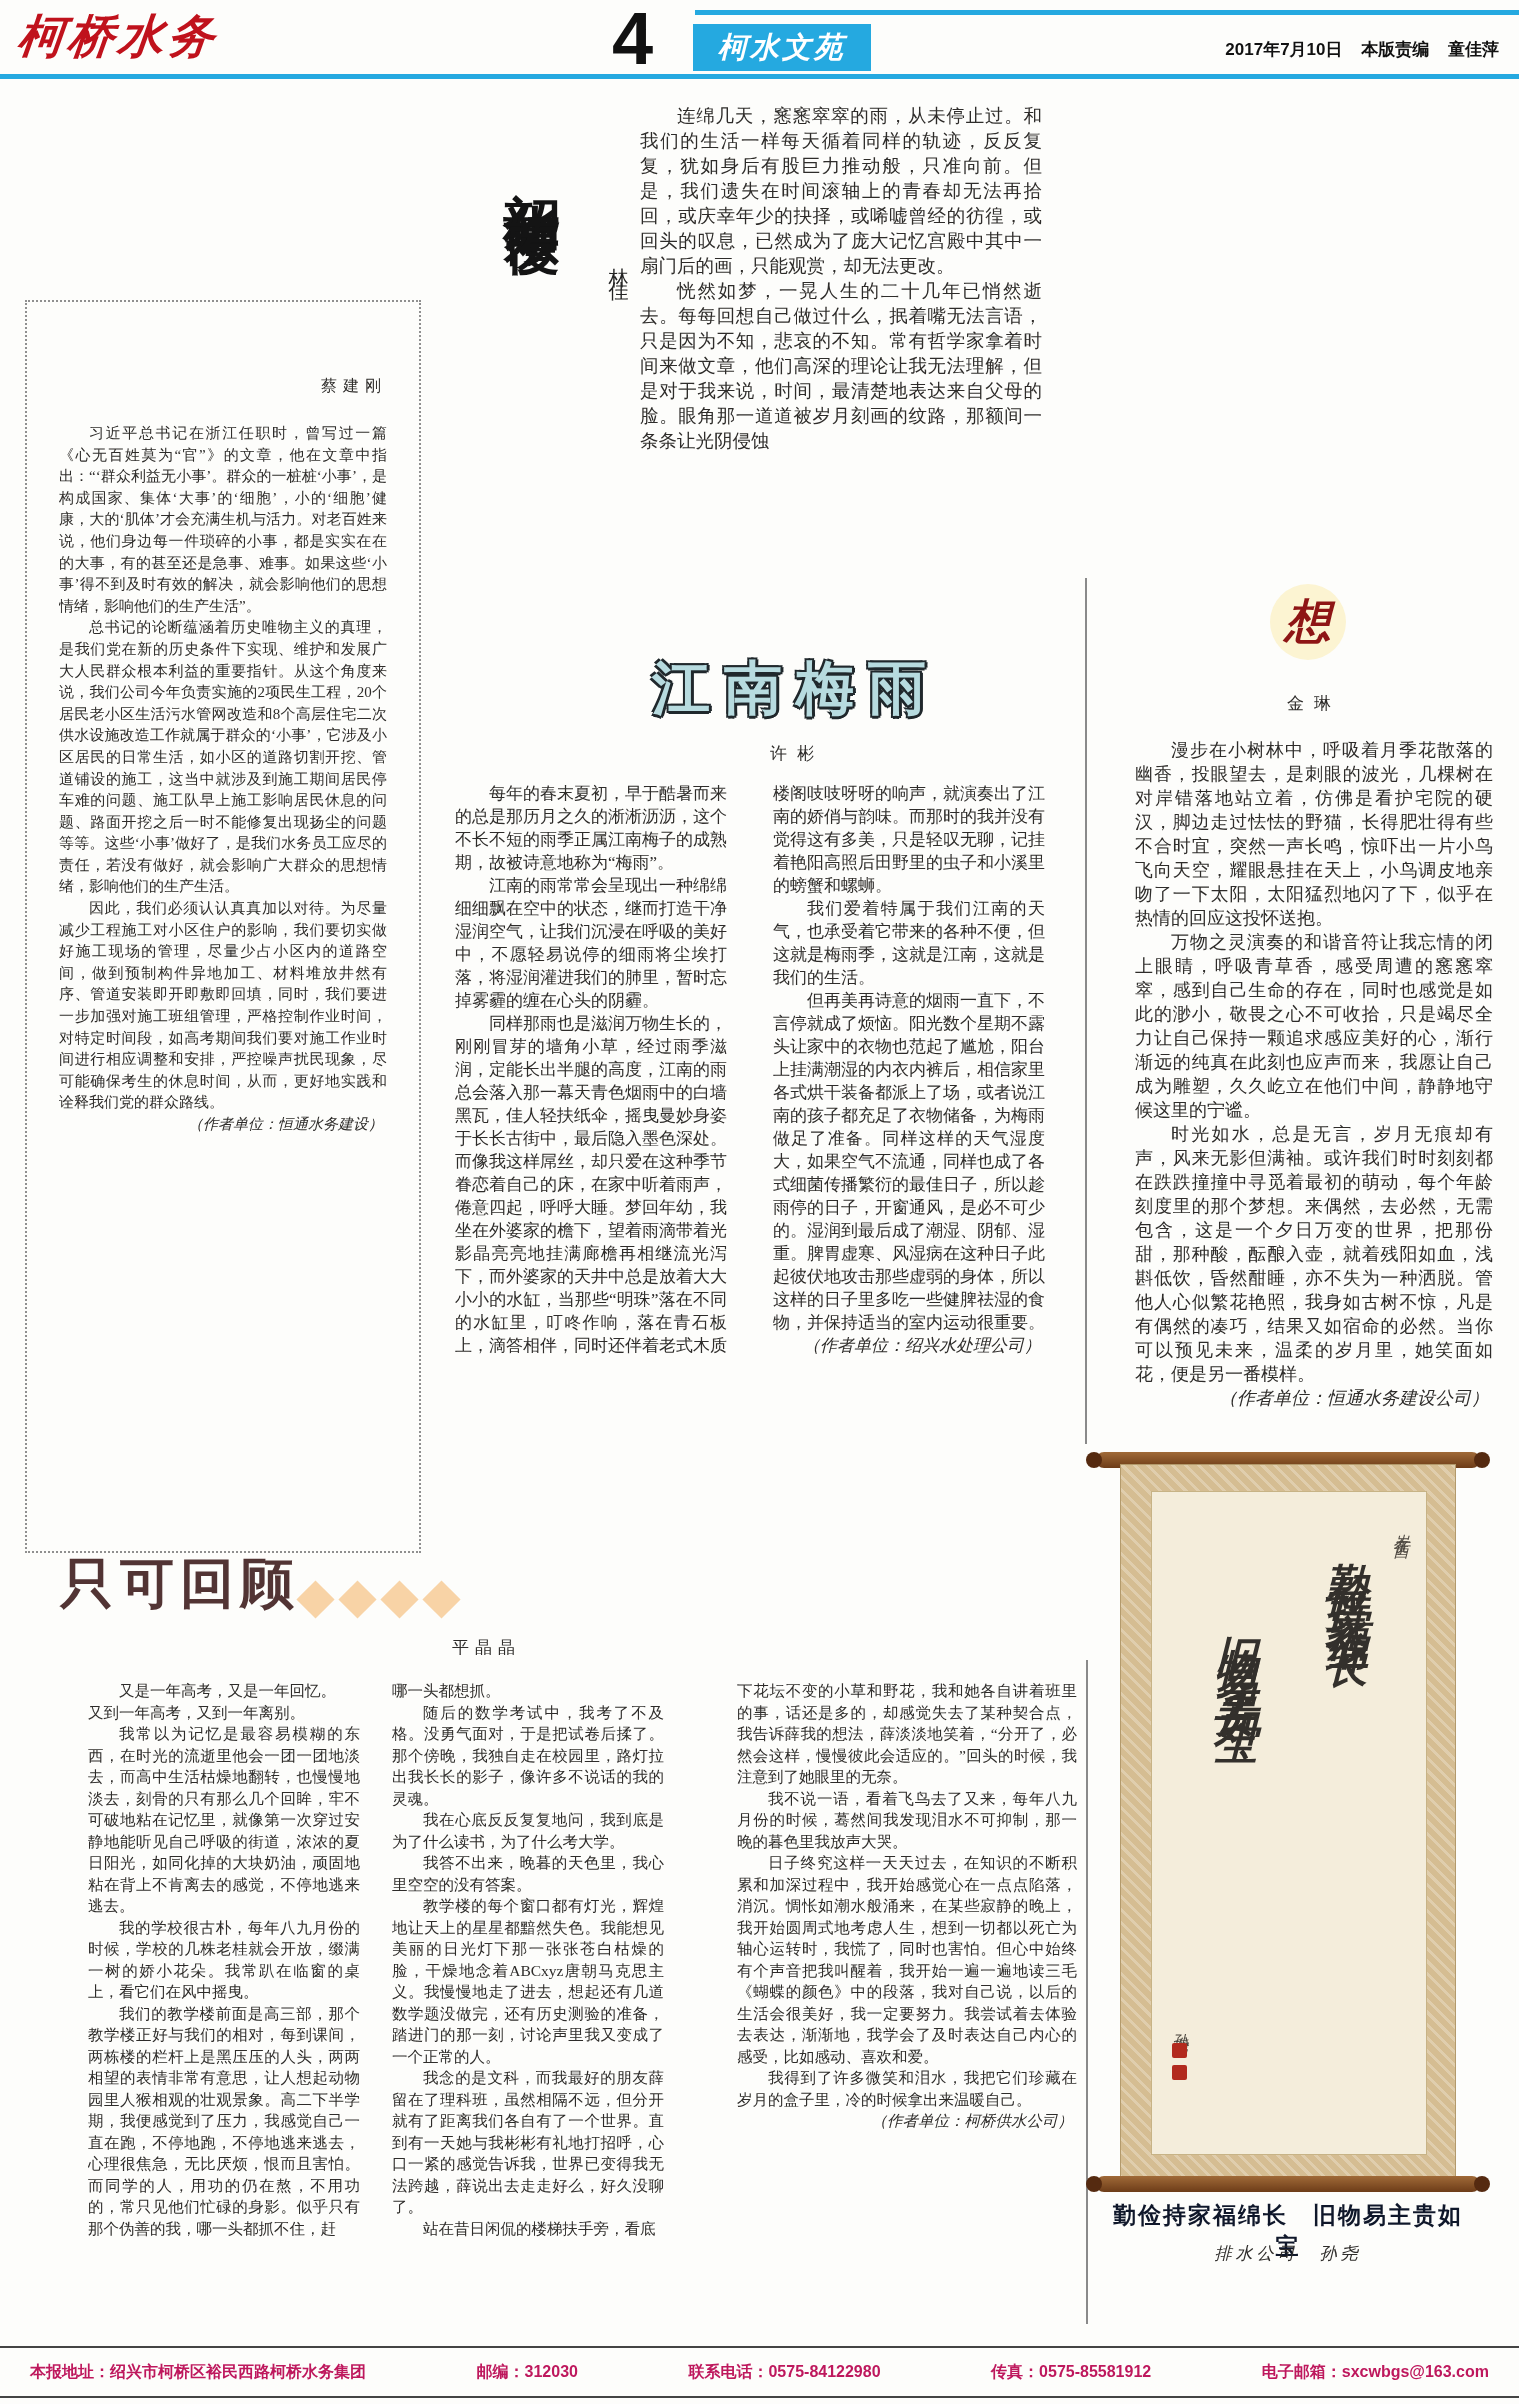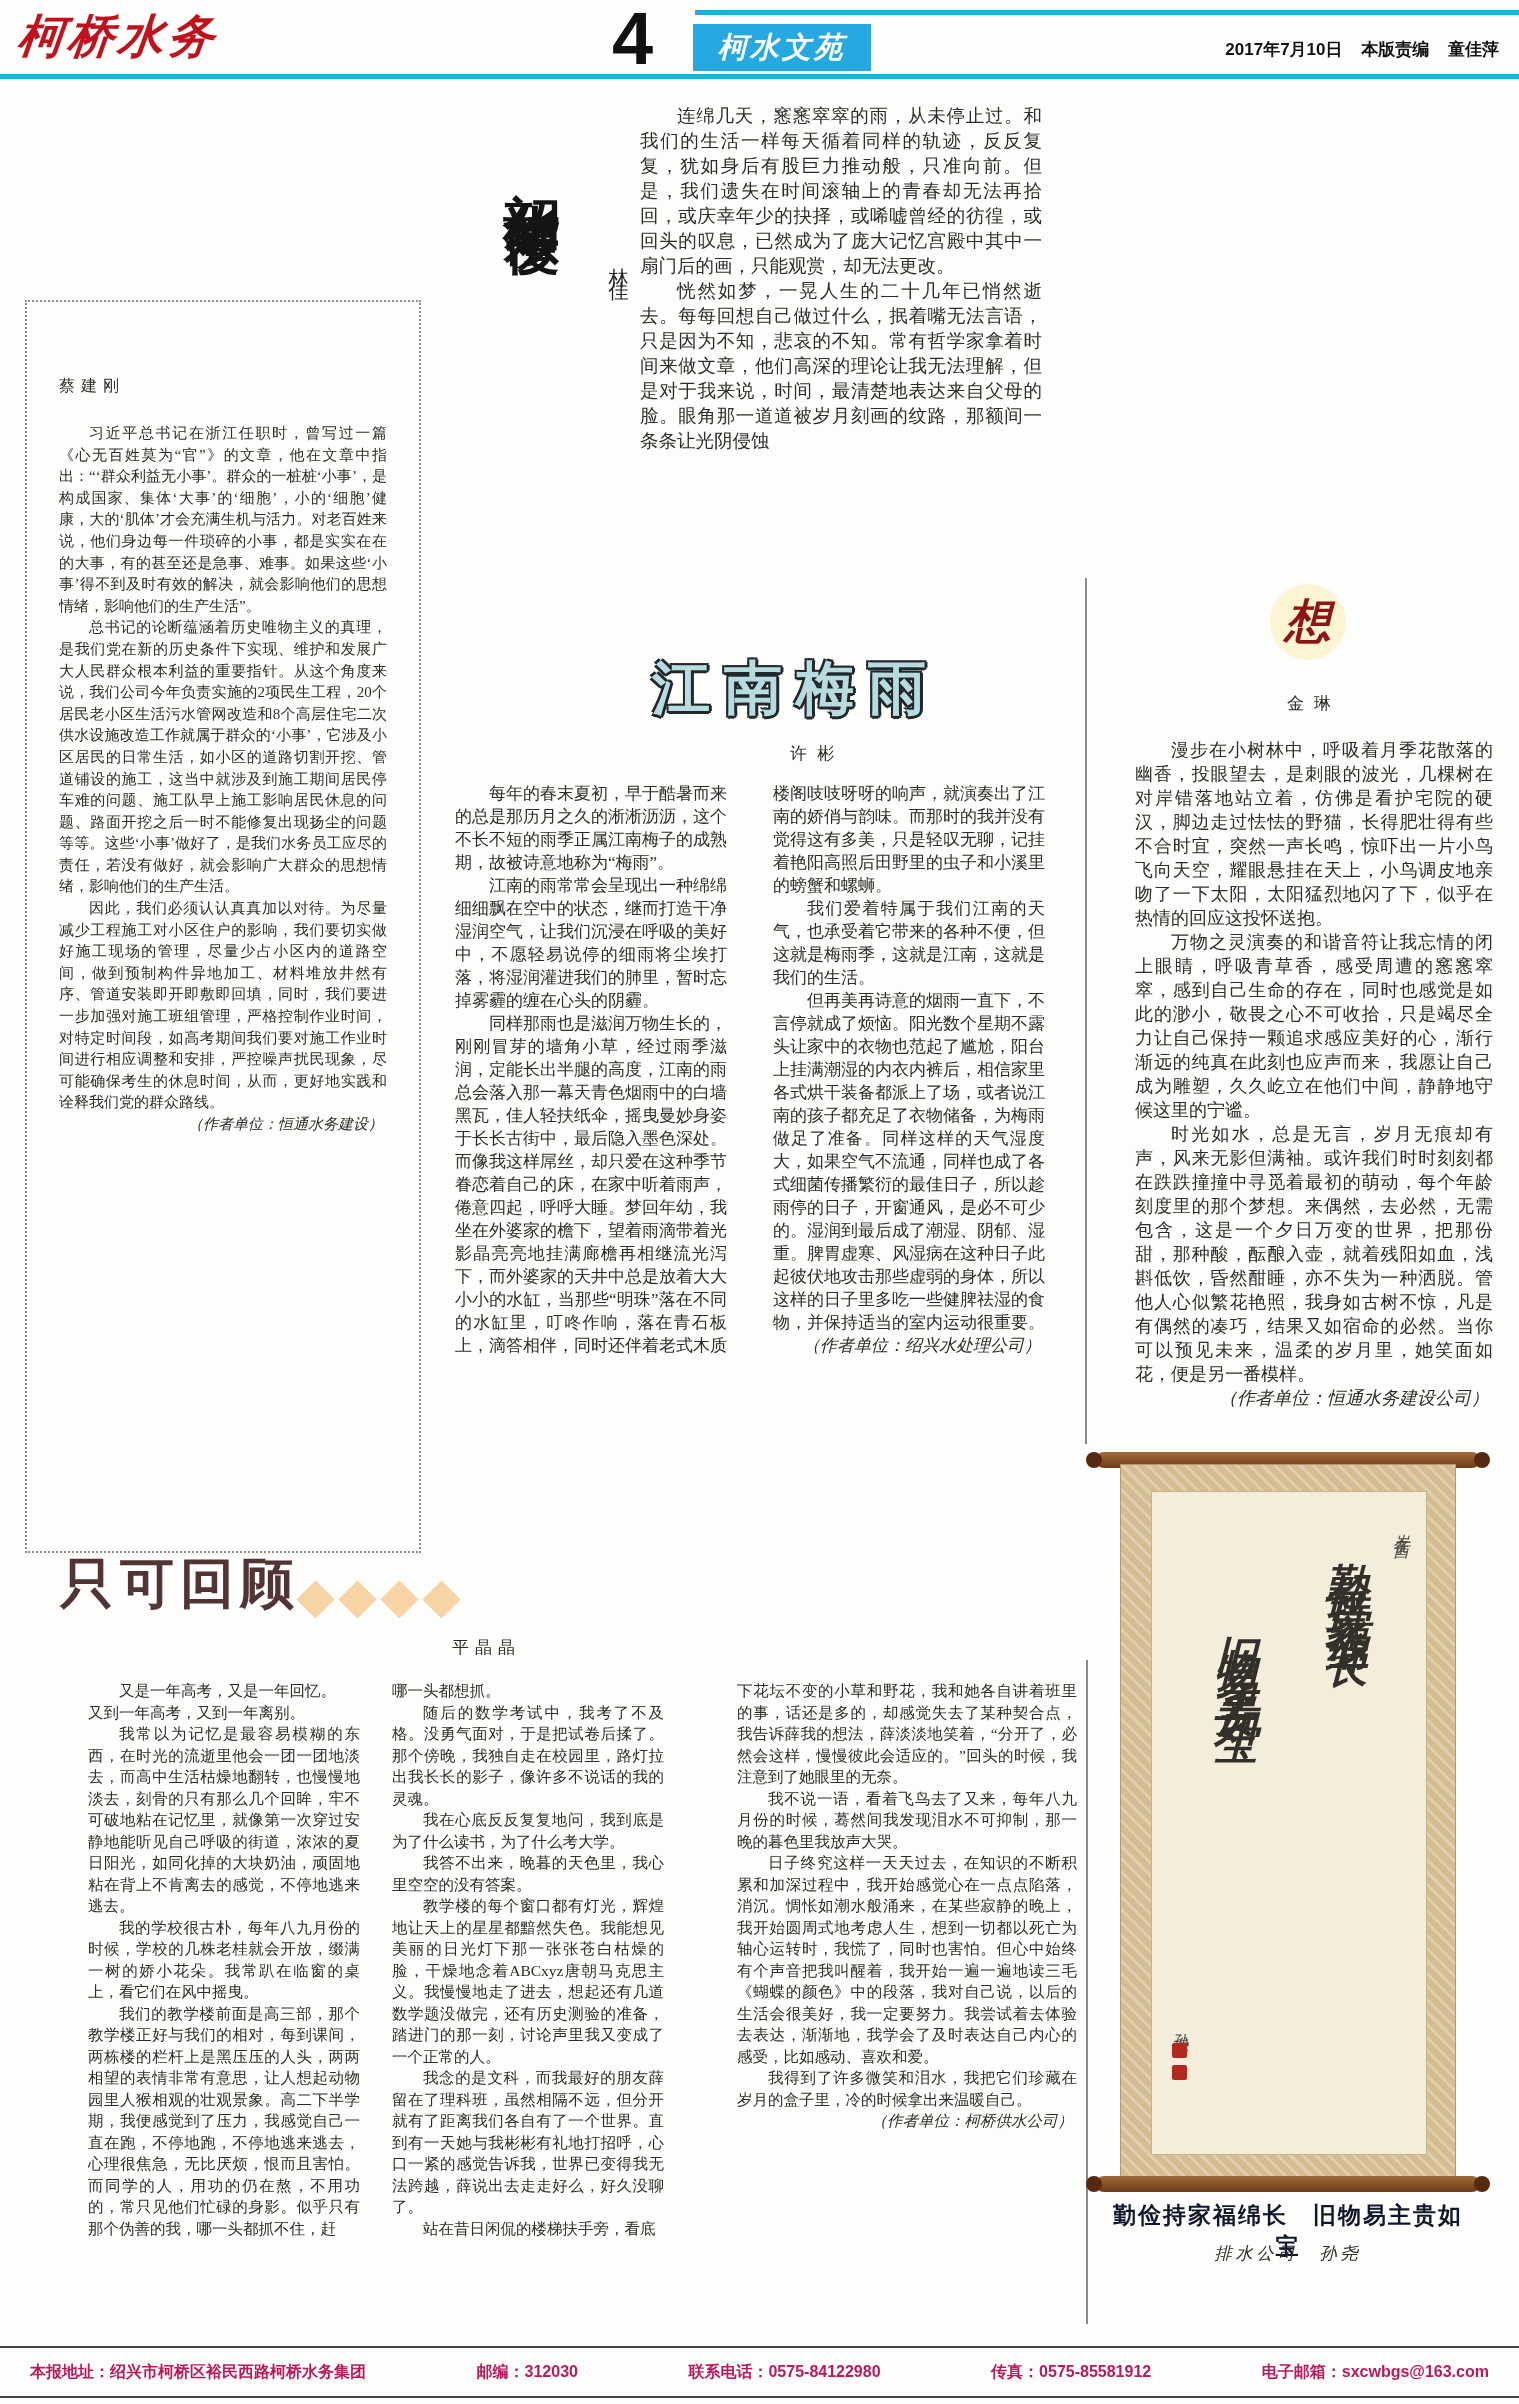--- a/index.html
+++ b/index.html
@@ -36,29 +36,29 @@
   .shaohua-author { left:606px; top:252px; font-size:20px; letter-spacing:14px; color:#222; height:120px; }
   .shaohua-col { width:402px; font-size:18.5px; line-height:25px; }
   .shaohua-col1 { left:640px; top:104px; height:400px; overflow:hidden; }
   .shaohua-col2 { left:1062px; top:104px; height:400px; overflow:hidden; }
 
   
   .boxed { left:25px; top:300px; width:396px; height:1253px; border:2px dotted #8f8f8f;
     padding:56px 32px 0 32px; }
   .boxed h2 { text-align:center; font-size:31px; letter-spacing:2px; line-height:1.55;
     color:#111; font-weight:bold; }
-  .boxed .author { text-align:left; font-size:16px; margin-top:18px; letter-spacing:6px; }
+  .boxed .author { text-align:right; font-size:16px; margin-top:18px; letter-spacing:6px; }
   .boxed .body { margin-top:26px; height:1010px; overflow:hidden; font-size:15px; line-height:21.6px; }
 
   
   .meiyu-title { left:652px; top:650px; font-size:58px; font-weight:bold; letter-spacing:14px;
     color:#b7dbdf;
     text-shadow:-2px -2px 0 #20282c, 2px -2px 0 #20282c, -2px 2px 0 #20282c, 2px 2px 0 #20282c,
                  0 3px 0 #20282c, 3px 0 0 #20282c; }
-  .meiyu-author { left:672px; top:742px; width:290px; text-align:center; font-size:17px; letter-spacing:10px; }
+  .meiyu-author { left:652px; top:742px; width:290px; text-align:center; font-size:17px; letter-spacing:10px; }
   .meiyu-body { left:455px; top:782px; width:590px; height:662px; overflow:hidden;
     column-count:2; column-gap:46px; font-size:17px; line-height:23px; }
 
   
   .mid-divider { left:1085px; top:578px; width:2px; height:866px; background:#8a8a8a; }
   .xiang-badge { left:1270px; top:584px; width:76px; height:76px; border-radius:50%;
     background:#fcf4d2; display:flex; align-items:center; justify-content:center; }
   .xiang-badge span { font-size:46px; font-weight:bold; color:#8e1515; font-style:italic; }
   .xiang-author { left:1135px; top:692px; width:358px; text-align:center; font-size:17px; letter-spacing:10px; }
   .xiang-body { left:1135px; top:738px; width:358px; height:712px; overflow:hidden;

